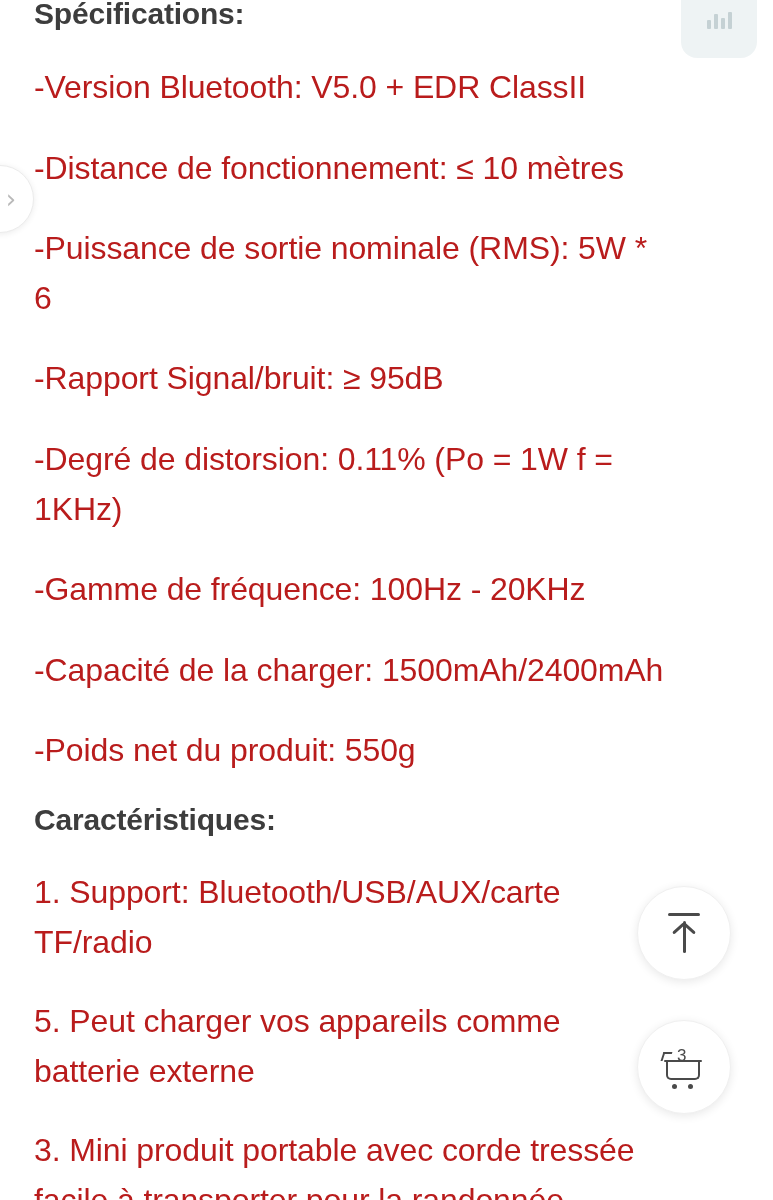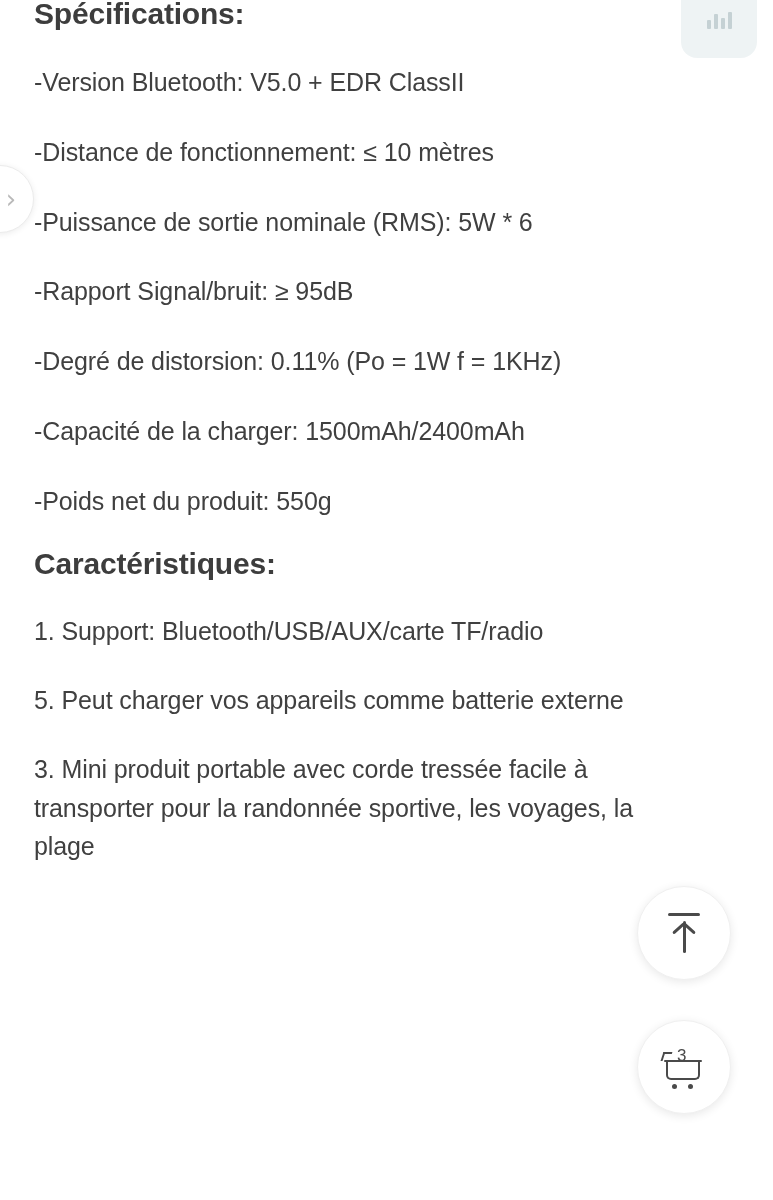--- a/index.html
+++ b/index.html
@@ -33,23 +33,23 @@
     font-weight: 700;
     color: #3d3d3d;
     letter-spacing: -0.2px;
     line-height: 1.2;
   }
   .heading-1 { margin-top: -4px; }
   .heading-2 { margin-top: 26px; }
 
   .spec-line,
   .feat-line {
-    font-size: 25px;
+    font-size: 32px;
     line-height: 1.55;
-    color: #404040;
+    color: #b91c1c;
     letter-spacing: -0.1px;
     margin-top: 31px;
     white-space: pre-wrap;
   }
   .feat-line { margin-top: 30px; }
 
   .specs-list { margin-top: 8px; }
   .features-list { margin-top: 2px; }
 
   
@@ -221,20 +221,21 @@
   <div class="content">
 
     <div class="heading heading-1">Spécifications:</div>
 
     <div class="specs-list">
       <div class="spec-line">-Version Bluetooth: V5.0 + EDR ClassII</div>
       <div class="spec-line">-Distance de fonctionnement: ≤ 10 mètres</div>
       <div class="spec-line">-Puissance de sortie nominale (RMS): 5W * 6</div>
       <div class="spec-line">-Rapport Signal/bruit: ≥ 95dB</div>
       <div class="spec-line">-Degré de distorsion: 0.11% (Po = 1W f = 1KHz)</div>
+      <div class="spec-line">-Gamme de fréquence: 100Hz - 20KHz</div>
       <div class="spec-line">-Capacité de la charger: 1500mAh/2400mAh</div>
       <div class="spec-line">-Poids net du produit: 550g</div>
     </div>
 
     <div class="heading heading-2">Caractéristiques:</div>
 
     <div class="features-list">
       <div class="feat-line">1. Support: Bluetooth/USB/AUX/carte TF/radio</div>
       <div class="feat-line">5. Peut charger vos appareils comme batterie externe</div>
       <div class="feat-line">3. Mini produit portable avec corde tressée facile à transporter pour la randonnée sportive, les voyages, la plage</div>

